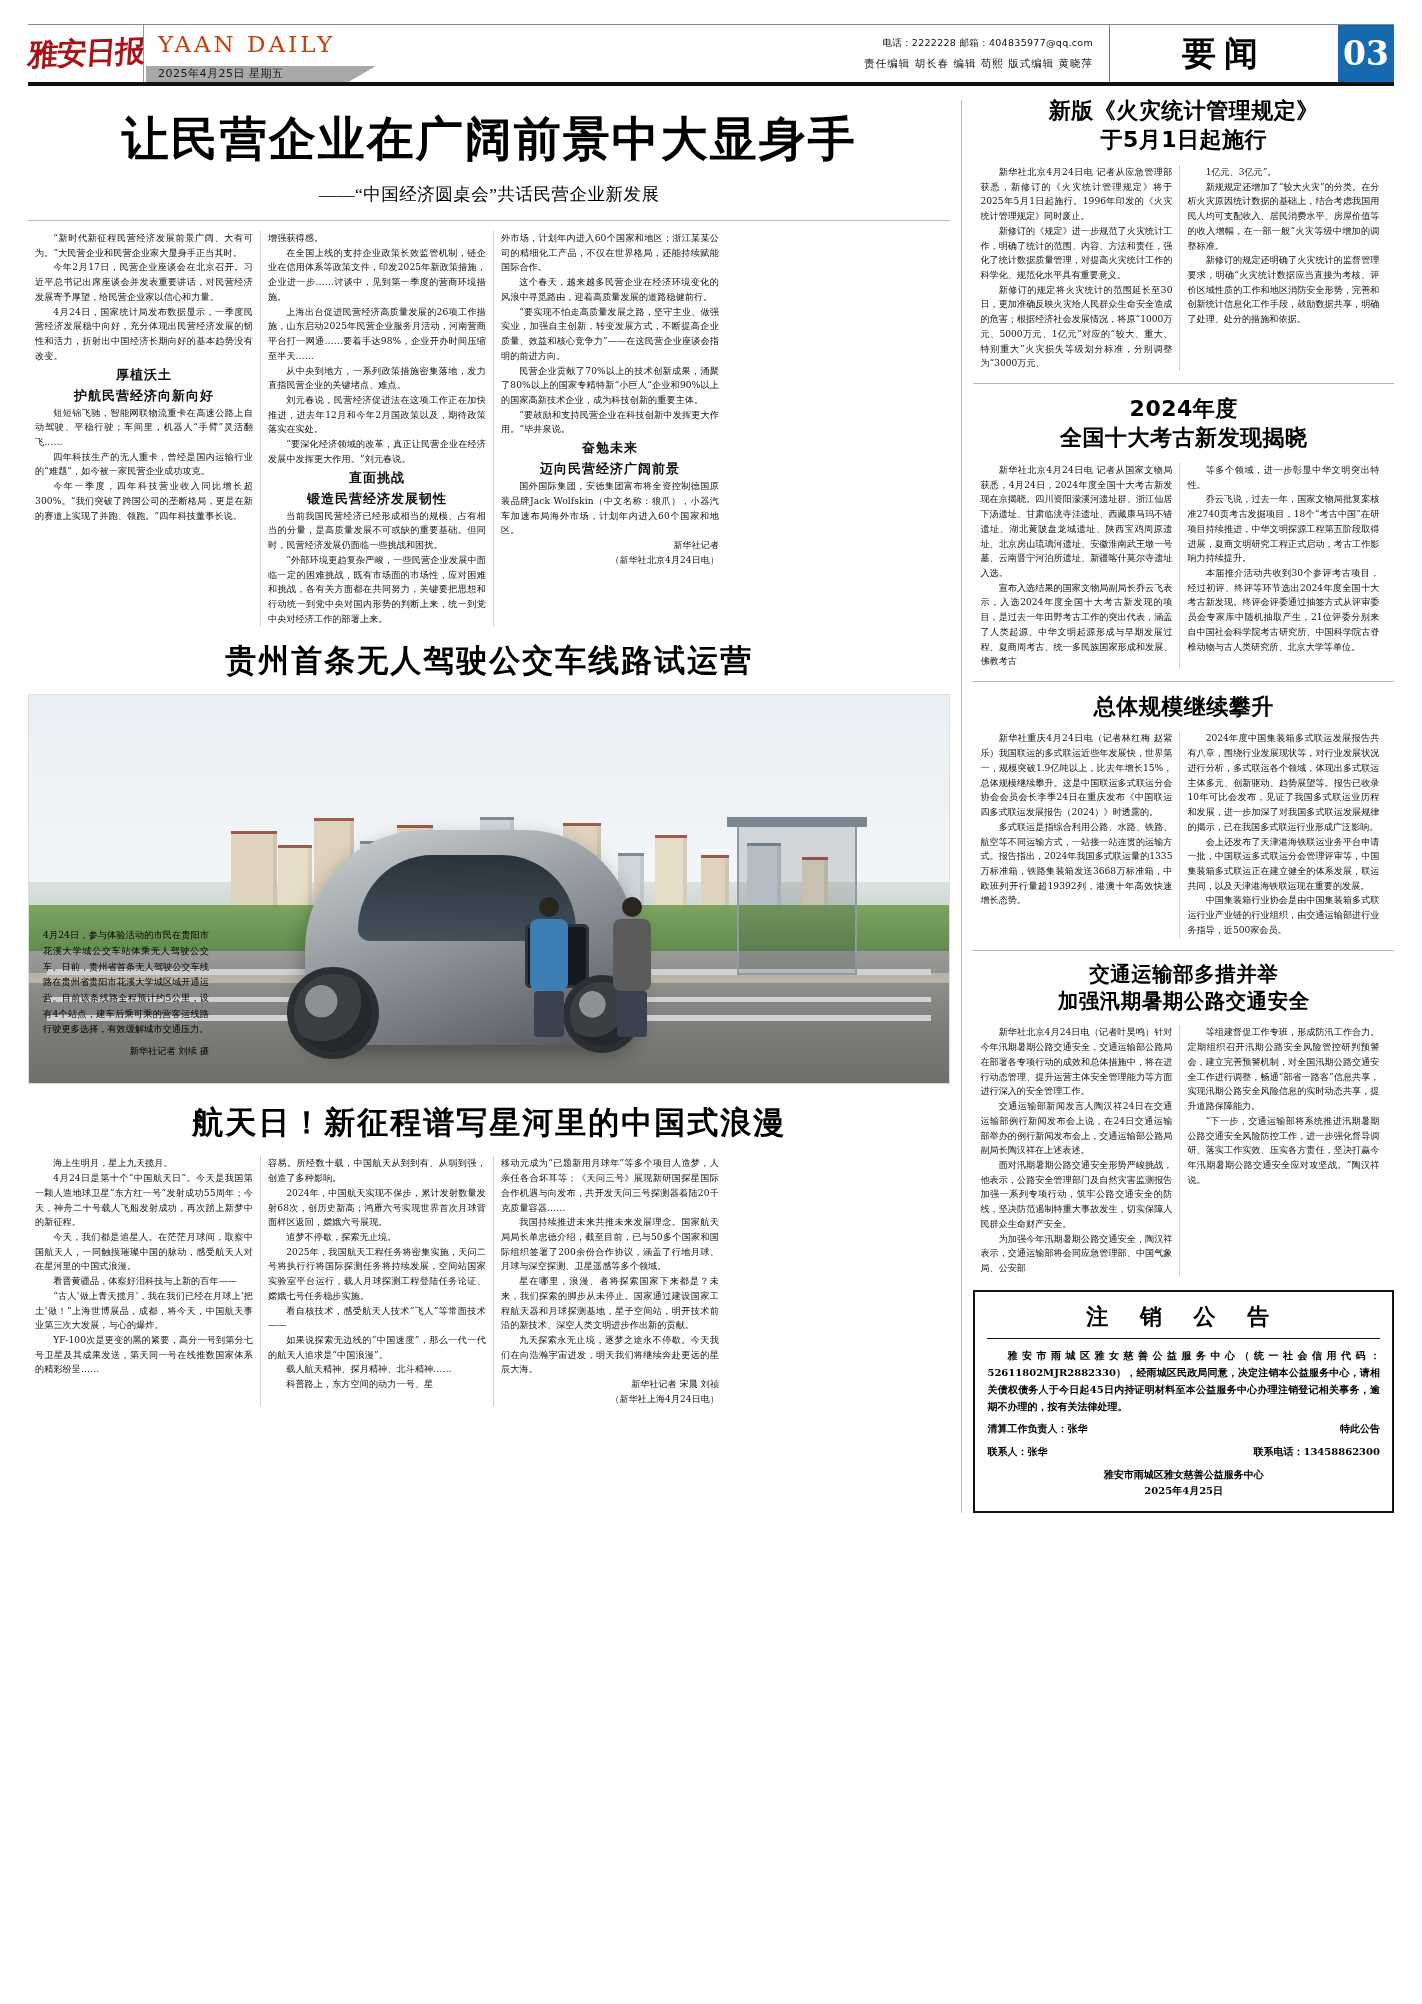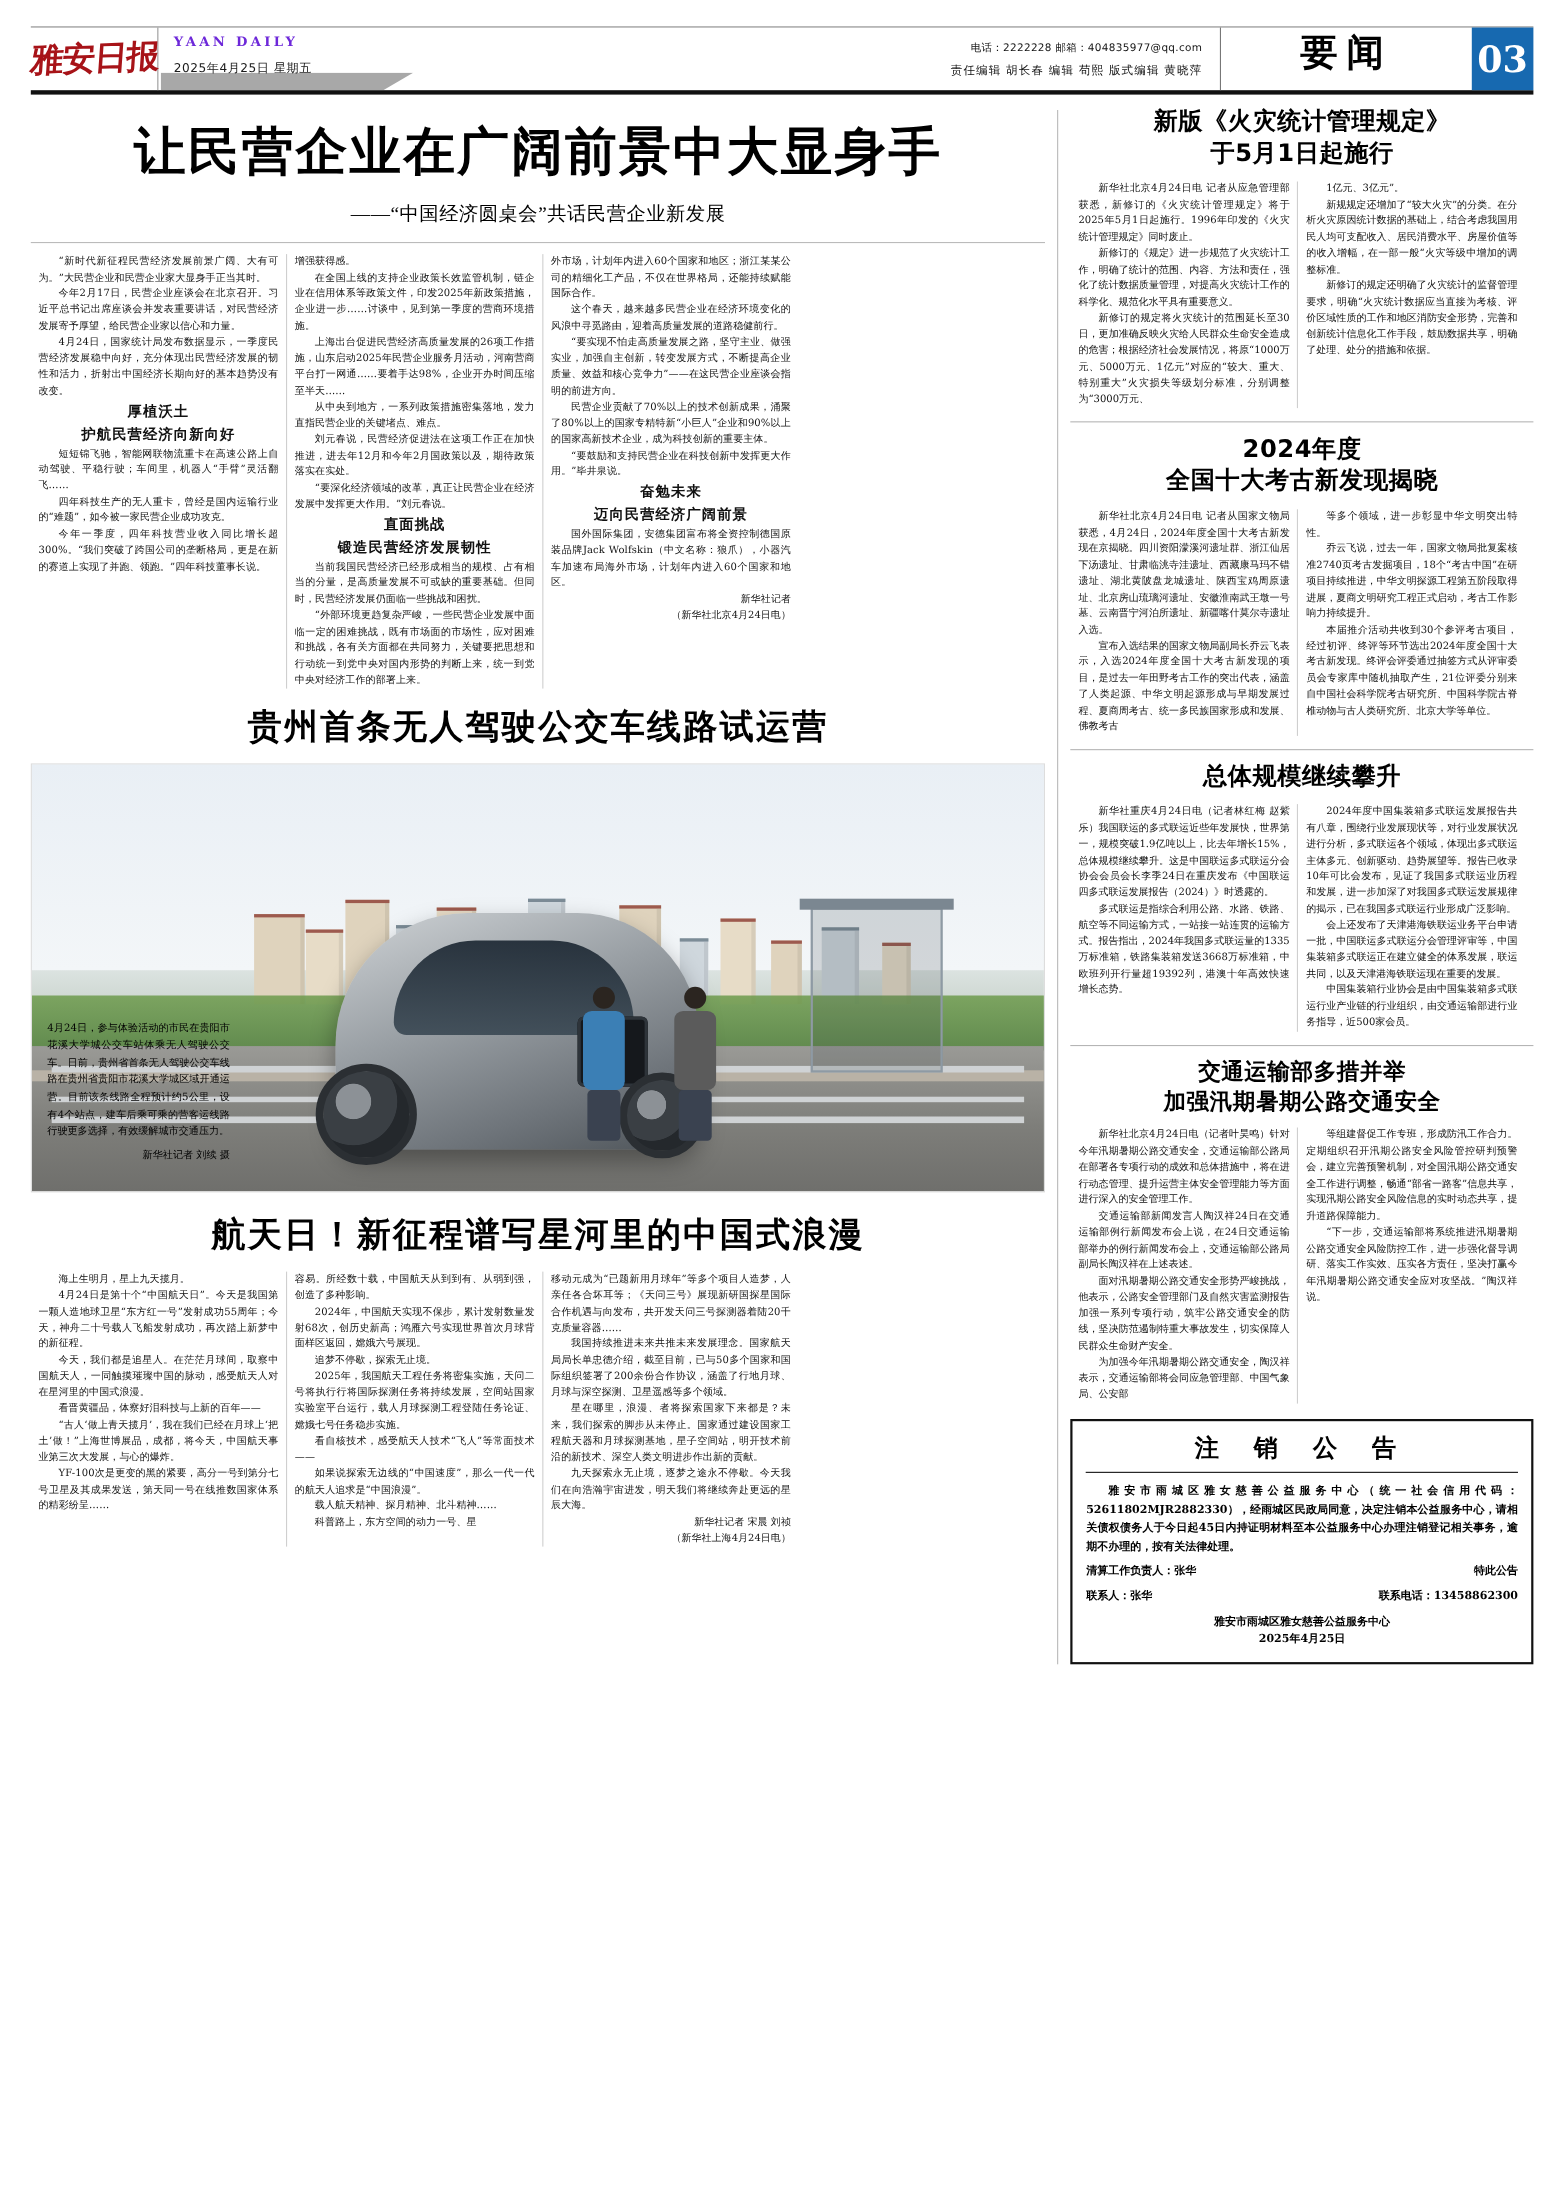--- a/index.html
+++ b/index.html
@@ -34,40 +34,40 @@
     color:#a71318;
     font-size:30px;
     font-weight:bold;
     letter-spacing:-1px;
     transform:skewX(-6deg) rotate(-2deg);
     white-space:nowrap;
   }
   .name-cell { padding-left:14px; padding-top:6px; width:300px; }
   .name-en {
     font-family:"DejaVu Serif","Liberation Serif",serif;
-    color:#6d28d9; font-size:12px; letter-spacing:3px; font-weight:bold;
+    color:#c2410c; font-size:23px; letter-spacing:3px; font-weight:normal;
   }
   .name-date {
     margin-top:9px; font-size:11px; color:#1a1a1a; letter-spacing:0.5px;
     position:relative; z-index:3;
   }
   .date-swoosh {
     position:absolute; left:118px; bottom:0; width:230px; height:16px;
     background:#a8a8a8;
     clip-path:polygon(0 0,100% 0,88% 100%,0 100%);
     z-index:1;
   }
   .contact-cell {
     flex:1; display:flex; flex-direction:column; align-items:flex-end;
     justify-content:center; padding-right:16px; border-right:1.5px solid #777;
   }
   .contact-line1 { font-size:9.5px; color:#111; letter-spacing:0.3px; }
   .contact-line2 { font-size:10.5px; color:#111; margin-top:7px; letter-spacing:1px; }
   .section-cell {
-    width:228px; display:flex; justify-content:center;
+    width:228px; display:flex; align-items:center; justify-content:center;
   }
   .section-title {
     font-size:34px; font-weight:bold; letter-spacing:8px;
     font-family:"DejaVu Sans","Liberation Sans",sans-serif;
   }
   .pagenum-cell {
     width:56px; background:#1769b0; color:#fff;
     display:flex; align-items:center; justify-content:center;
     font-family:"DejaVu Serif","Liberation Serif",serif;
     font-size:33px; font-weight:bold;

